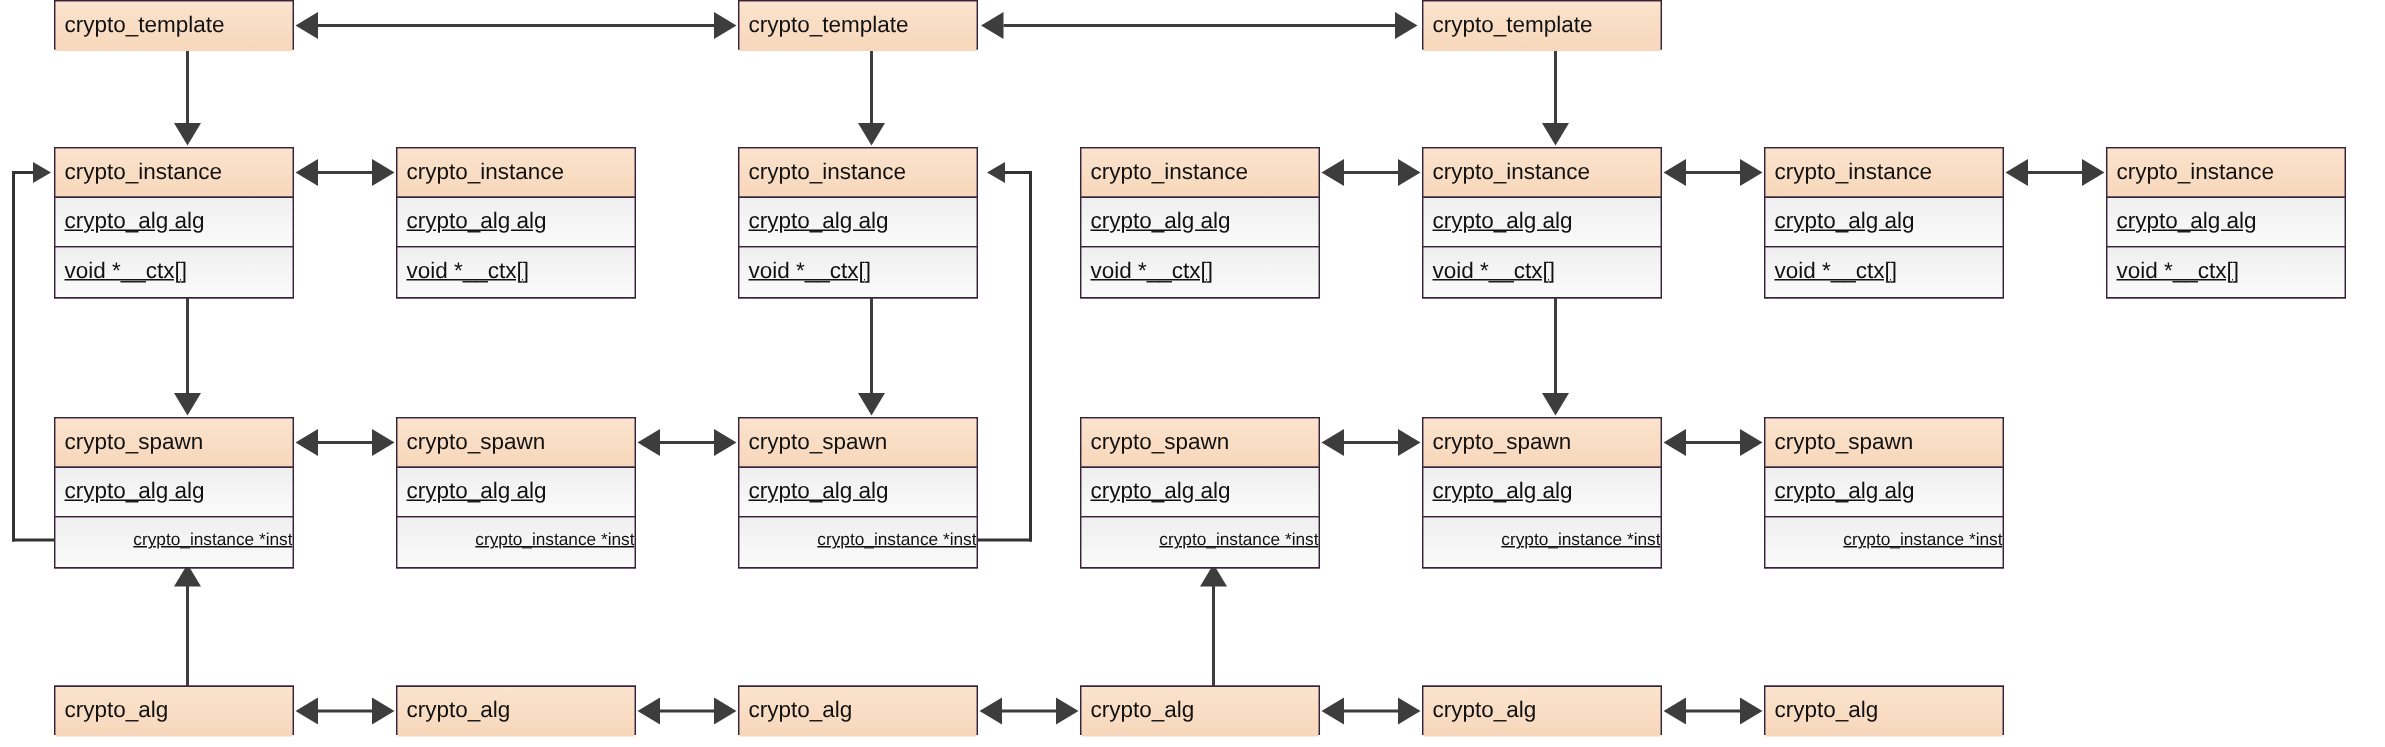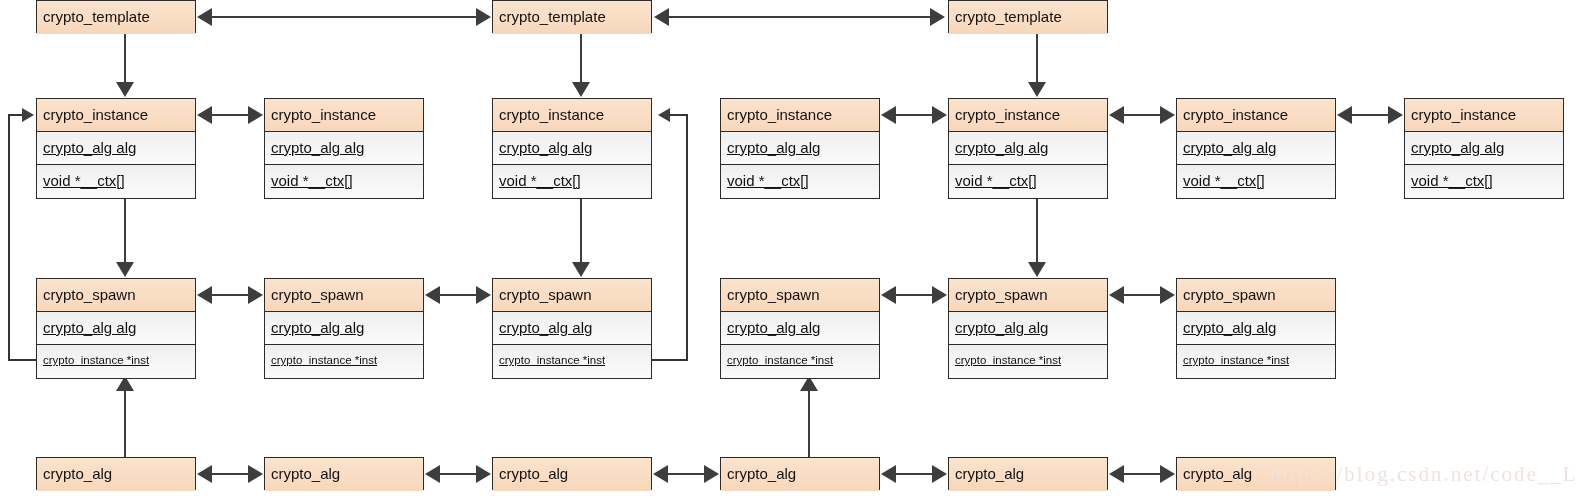--- a/index.html
+++ b/index.html
@@ -40,21 +40,21 @@
   .row.head {
     background: linear-gradient(180deg, #fbe3cd 0%, #f7d7bb 100%);
     border-bottom: 1px solid #2b2b2b;
   }
   .row.body {
     background: linear-gradient(180deg, #efefef 0%, #fbfbfb 100%);
     border-bottom: 1px solid #2b2b2b;
     text-decoration: underline;
   }
   .row.body.last { border-bottom: none; }
-  .row.small { font-size: 11.5px; }
+  .row.small { font-size: 11.5px; text-align: right; }
 
   .node.simple {
     height: 33px;
   }
   .node.simple .row.head { border-bottom: none; }
 
   
   .hline, .vline {
     position: absolute;
     background: #3d3d3d;
@@ -306,15 +306,14 @@
   <div class="node simple" style="left:720px; top:457px; width:160px;">
     <div class="row head">crypto_alg</div>
   </div>
   <div class="node simple" style="left:948px; top:457px; width:160px;">
     <div class="row head">crypto_alg</div>
   </div>
   <div class="node simple" style="left:1176px; top:457px; width:160px;">
     <div class="row head">crypto_alg</div>
   </div>
 
-  <div id="watermark" style="left:1270px; top:462px;">https://blog.csdn.net/code__L</div>
 
 </div>
 
 </body></html>

